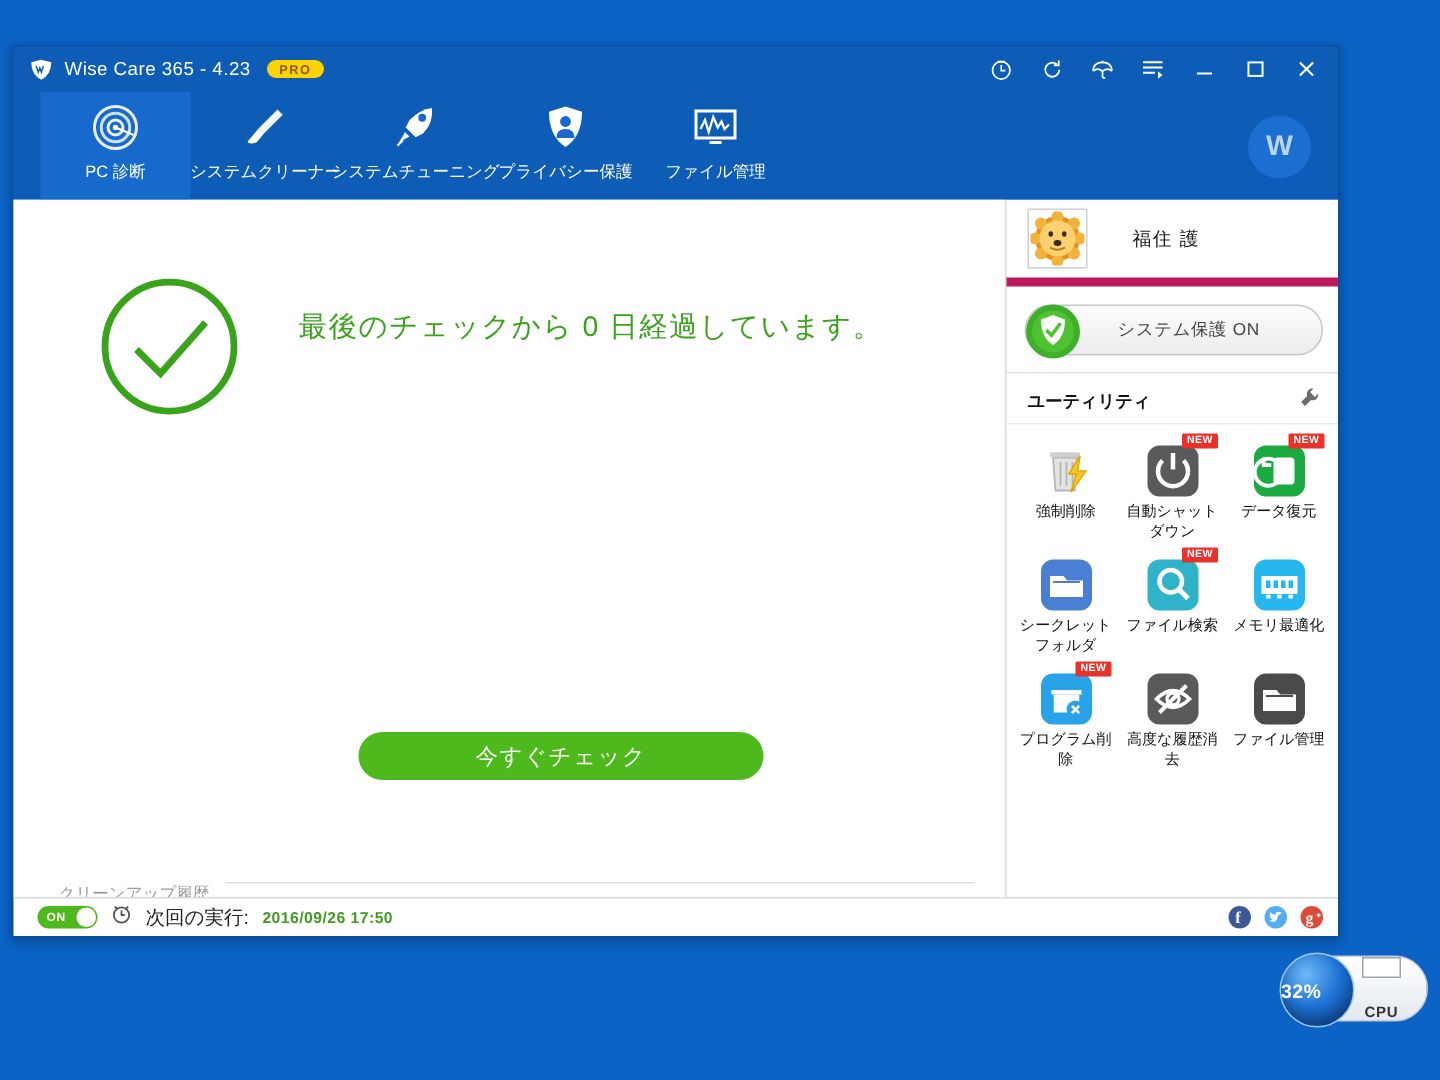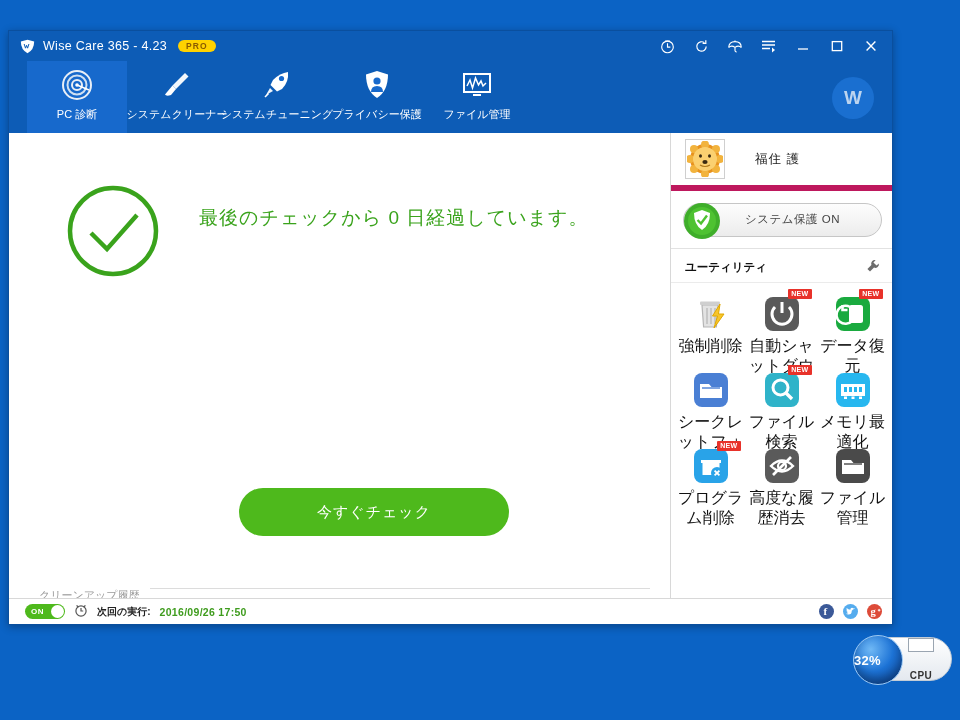--- a/index.html
+++ b/index.html
@@ -65,21 +65,21 @@
   
   #status-row { display:flex; align-items:flex-start; padding:50px 0 0 56px; }
   #check-circle { flex:0 0 auto; margin-right:38px; }
   #status-text { padding-top:22px; }
   #headline { color:#3aa31c; font-size:19px; letter-spacing:1px; white-space:nowrap; }
   #desc {
     margin-top:45px; color:#333; font-size:11.5px; line-height:1.75;
     max-width:400px;
   }
   #scan-button {
-    position:absolute; left:230px; top:355px; width:270px; height:48px;
+    position:absolute; left:230px; top:355px; width:270px; height:32px;
     background:#4eb91c; border-radius:24px; color:#fff; font-size:15px;
     display:flex; align-items:center; justify-content:center; cursor:default;
     letter-spacing:1px;
   }
   
   #history { position:absolute; left:30px; top:455px; right:20px; }
   #history-head { display:flex; gap:10px; }
   #history-title { color:#9a9a9a; font-size:11px; white-space:nowrap; }
   #history-rule { flex:1 1 auto; height:1px; background:#dcdcdc; }
   
@@ -119,38 +119,38 @@
     display:flex; flex-direction:column; align-items:center; cursor:default;
     padding-top:4px;
   }
   .util-icon-wrap { position:relative; width:38px; height:38px; }
   .util-new {
     position:absolute; right:-11px; top:-6px; background:#e8322a; color:#fff;
     font-size:7px; font-weight:bold; padding:1px 3px; letter-spacing:.3px;
     line-height:1.2; border-radius:1px;
   }
   .util-label {
-    margin-top:3px; font-size:16px; color:#111; text-align:center;
+    margin-top:3px; font-size:10px; color:#111; text-align:center;
     line-height:1.25; max-width:68px; word-break:break-all;
   }
   
   #status-bar {
     height:26px; flex:0 0 26px; background:#fff; border-top:1px solid #d8d8d8;
     display:flex; align-items:center; padding:0 10px 0 16px; gap:9px;
   }
   #sched-toggle {
     width:40px; height:15px; border-radius:8px; background:#4eb91c;
     display:flex; align-items:center; position:relative; cursor:default;
   }
   #sched-toggle-label { font-size:8px; color:#fff; font-weight:bold; padding-left:6px; letter-spacing:.5px; }
   #sched-knob {
     position:absolute; right:1px; top:1px; width:13px; height:13px;
     border-radius:50%; background:#fff;
   }
-  #sched-label { font-size:10px; color:#222; font-weight:bold; }
+  #sched-label { font-size:13px; color:#222; font-weight:normal; }
   #sched-value { font-size:10.5px; color:#3f9c1e; font-weight:bold; letter-spacing:.3px; }
   .sb-spacer { flex:1 1 auto; }
   .social { width:15px; height:15px; border-radius:50%; cursor:default; }
   
   #cpu-widget {
     position:absolute; left:855px; top:637px; width:97px; height:44px;
     border-radius:22px; background:linear-gradient(#ffffff,#e4e9ef);
     border:1px solid #c3ccd6; display:flex; align-items:center;
   }
   #cpu-orb {

